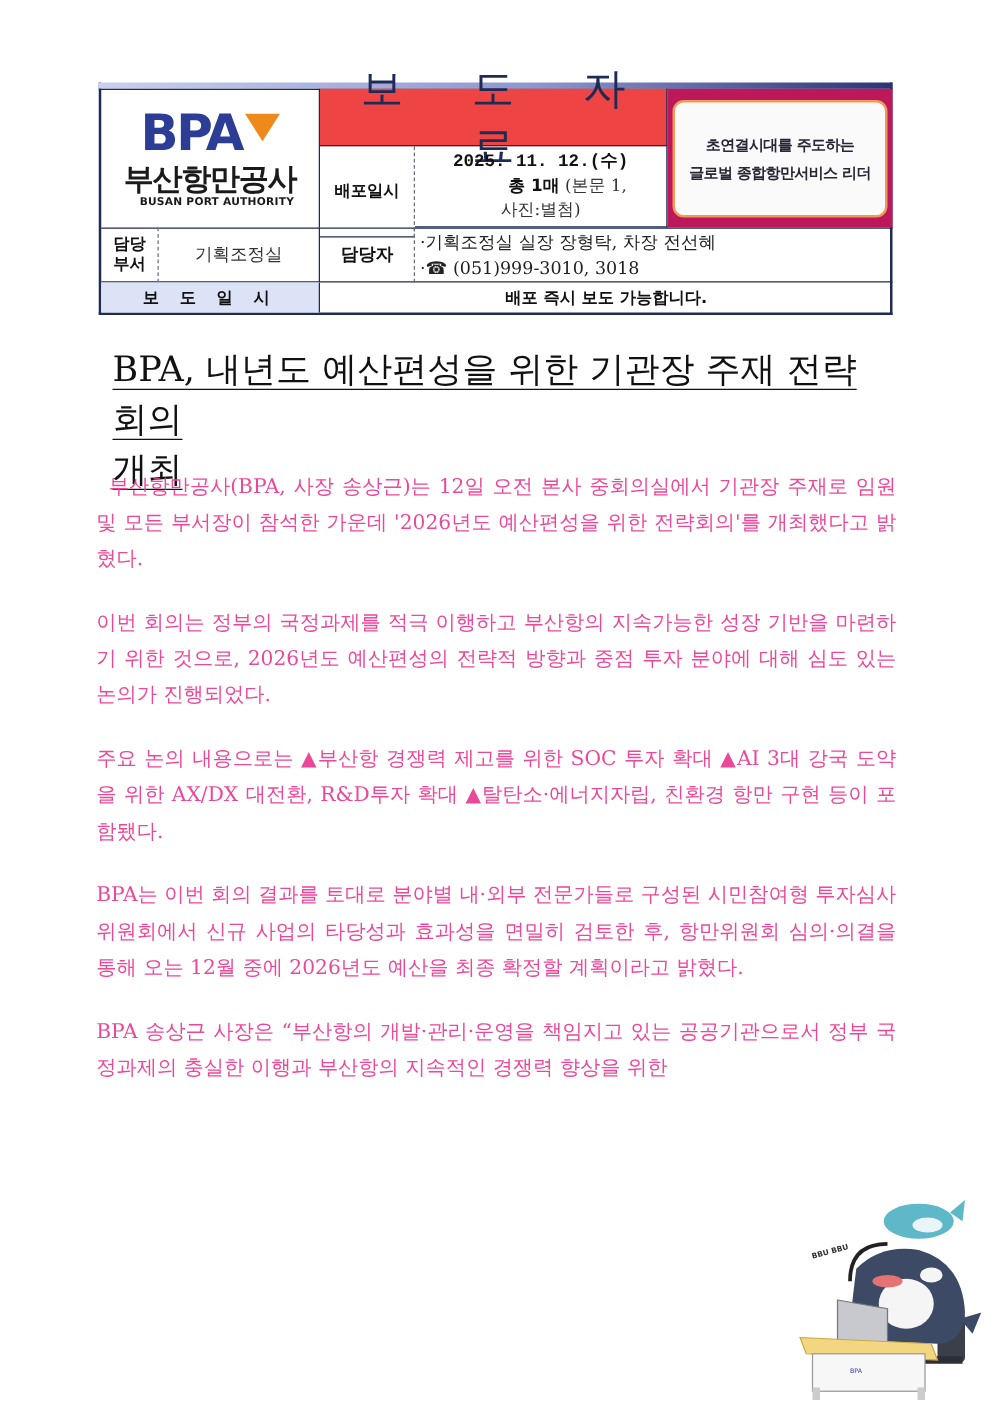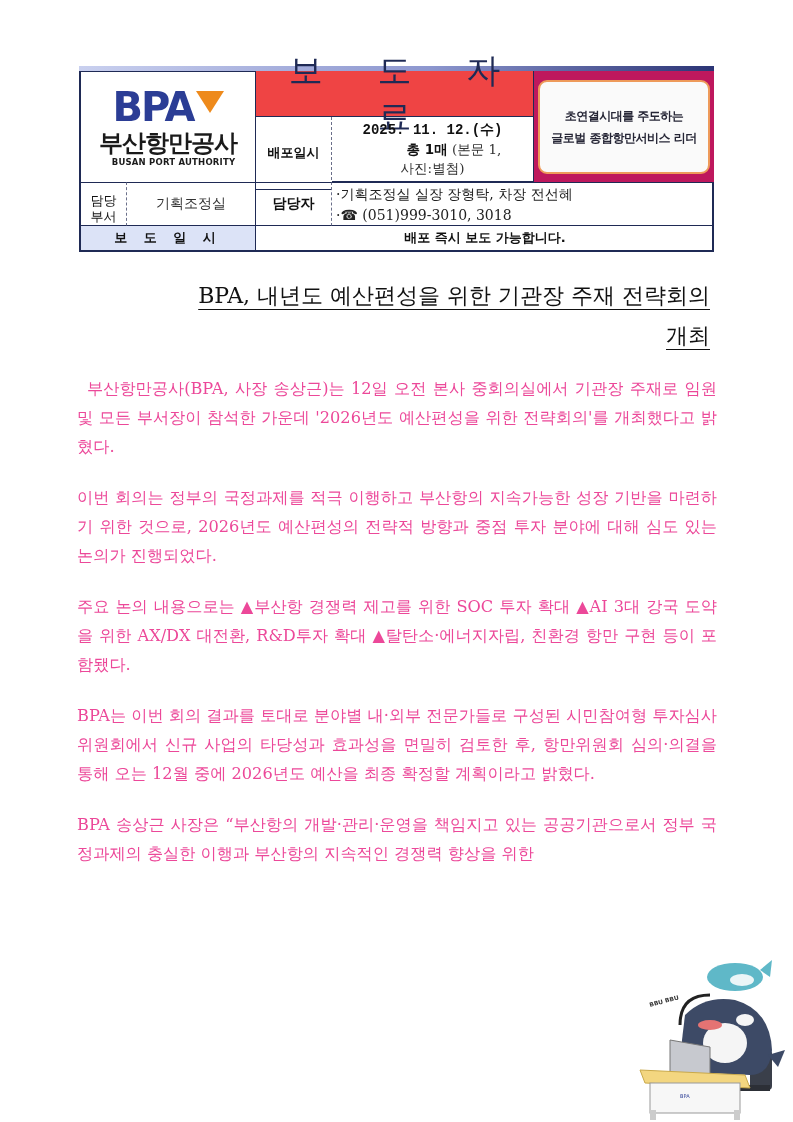--- a/index.html
+++ b/index.html
@@ -31,35 +31,35 @@
   .dist-label { left:175px; top:51px; width:76px; height:73px; border-right:1px dashed #6a6f8a; border-bottom:1px solid #1f2a55;
                 font-family:Liberation Serif, serif; font-weight:700; font-size:13px; }
   .dist-value { left:251px; top:51px; width:202px; height:65px; border-right:1px solid #1f2a55; border-bottom:1px solid #1f2a55;
                 flex-direction:column; font-size:13.5px; line-height:19px; }
   .dist-date { font-family:"DejaVu Sans", sans-serif; font-weight:400; font-size:14px; }
   .dist-date b { font-weight:700;font-family:Liberation Mono, monospace; }
   .dist-pages b { font-family:"DejaVu Sans", sans-serif; font-weight:700;margin-left:43px; }
   .muted { color:#333; }
 
   .dept-label { left:0; top:116px; width:46px; height:44px; border-right:1px dashed #6a6f8a; border-bottom:1px solid #1f2a55; border-top:1px solid #1f2a55;
-                font-family:"DejaVu Sans", sans-serif; font-weight:400; font-size:13px; line-height:16px; flex-direction:column;justify-content:flex-end; }
+                font-family:"DejaVu Sans", sans-serif; font-weight:700; font-size:13px; line-height:16px; flex-direction:column; }
   .dept-value { left:46px; top:116px; width:129px; height:44px; border-right:1px solid #1f2a55; border-bottom:1px solid #1f2a55; border-top:1px solid #1f2a55;
                 font-size:14px; color:#333; }
   .contact-label { left:175px; top:116px; width:76px; height:44px; border-right:1px dashed #6a6f8a; border-bottom:1px solid #1f2a55; border-top:1px solid #1f2a55;
                 font-family:"DejaVu Sans", sans-serif; font-weight:700; font-size:14px; }
   .contact-value { left:251px; top:116px; width:382px; height:44px; border-bottom:1px solid #1f2a55; border-top:1px solid #1f2a55;
                    justify-content:space-between; align-items:flex-start; flex-direction:column; padding:2px 0 0 4px; font-size:14px; line-height:19px; text-align:left; color:#222; }
 
   .release-label { left:0; top:160px; width:175px; height:24px; background:#dce3f7; border-right:1px solid #1f2a55;
                    font-family:"DejaVu Sans", sans-serif; font-weight:700; font-size:13px; letter-spacing:6px; }
   .release-value { left:175px; top:160px; width:458px; height:24px;
                    font-family:"DejaVu Sans", sans-serif; font-weight:700; font-size:13px; }
 
   
-  .headline { position:absolute; left:90px; top:276px; width:620px; text-align:right; font-size:22px; line-height:40px; color:#111; }
+  .headline { position:absolute; left:90px; top:276px; width:620px; text-align:left; font-size:28px; line-height:40px; color:#111; }
   .headline span { text-decoration:underline; text-underline-offset:6px; text-decoration-thickness:1px; }
 
   
   .body { position:absolute; left:77px; top:374px; width:640px; font-size:16.2px; line-height:29px; text-align:justify; color:#ec4899; }
   .body p { margin:0 0 22px 0; }
   .body p.indent { text-indent:10px; }
 
   
   .mascot { position:absolute; left:610px; top:955px; width:180px; height:167px; }
 </style>

